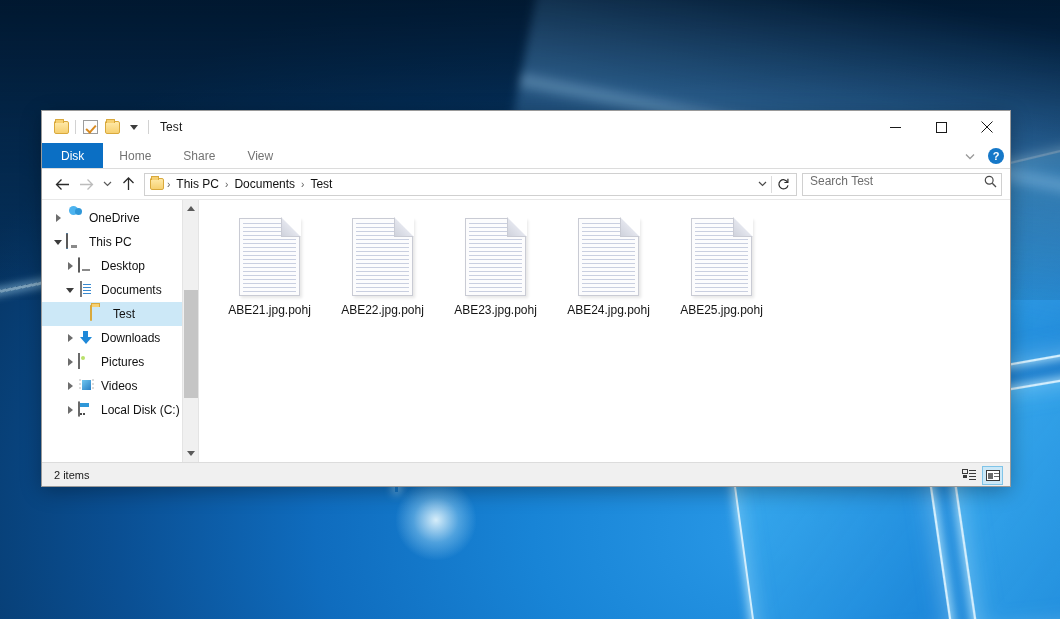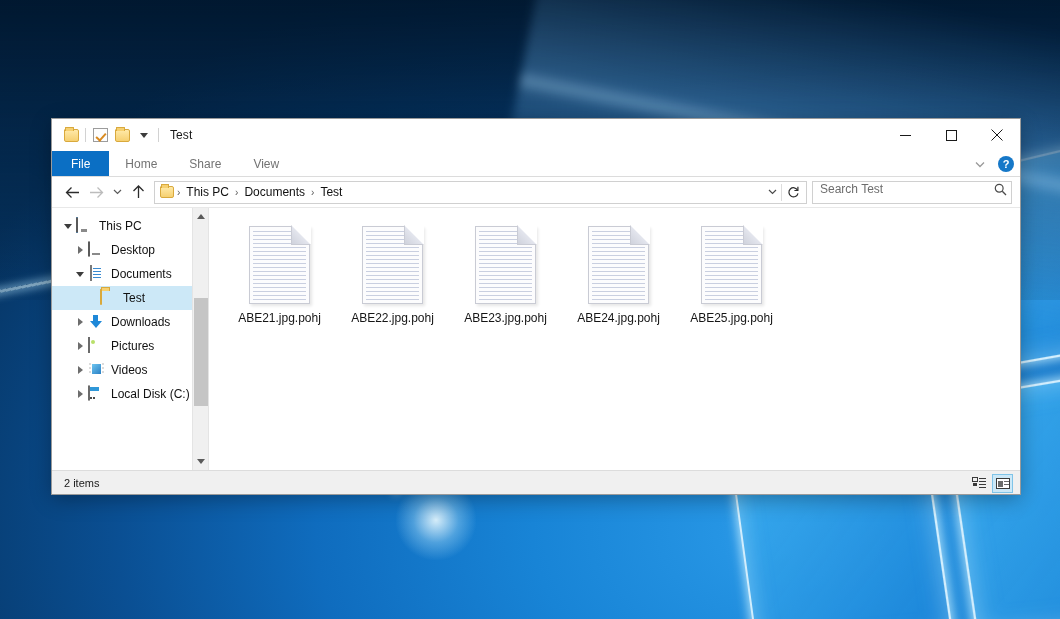--- a/index.html
+++ b/index.html
@@ -59,25 +59,25 @@
     box-shadow: 0 0 9px 2px rgba(175,225,255,0.7);
     transform: rotate(3deg);
   }
   .glow-pt {
     position: absolute; left: 396px; top: 480px; width: 80px; height: 80px;
     background: radial-gradient(circle, rgba(235,250,255,0.9) 0%, rgba(190,235,255,0.35) 40%, rgba(190,235,255,0) 72%);
   }
 
   
   #explorer {
-    position: absolute; left: 52px; top: 111px;
+    position: absolute; left: 42px; top: 111px;
     width: 968px; height: 375px;
     background: #ffffff;
     box-shadow: 0 0 0 1px #9a9a9a, 0 5px 20px rgba(0,0,0,0.32);
-    display: flex; flex-direction: column; margin-top: 8px;
+    display: flex; flex-direction: column;
   }
 
   
   .titlebar {
     height: 32px; background: #ffffff; display: flex; align-items: center;
     flex-shrink: 0; position: relative;
   }
   .qat { display: flex; align-items: center; padding-left: 8px; gap: 0; }
   .qat-btn {
     width: 22px; height: 22px; display: flex; align-items: center; justify-content: center;
@@ -487,21 +487,21 @@
         </div>
         <div class="wc close">
           <svg width="12" height="12" viewBox="0 0 12 12">
               <path d="M0.5 0.5 L11.5 11.5 M11.5 0.5 L0.5 11.5" stroke="#1a1a1a" stroke-width="1" fill="none"></path>
             </svg>
         </div>
       </div>
     </div>
 
     <div class="ribbon">
-      <div class="tab file">File</div>
+      <div class="tab file">Disk</div>
       <div class="tab">Home</div>
       <div class="tab">Share</div>
       <div class="tab">View</div>
       <div class="ribbon-right">
         <div class="rb-chev">
           <svg width="10" height="7" viewBox="0 0 10 7">
               <path d="M1 1.5 L5 5.5 L9 1.5" stroke="#9a9a9a" stroke-width="1.3" fill="none"></path>
             </svg>
         </div>
         <div class="help-ico">?</div>
@@ -561,20 +561,27 @@
             <path d="M8.3 8.3 L12 12" stroke="#4a4a4a" stroke-width="1.3"></path>
           </svg>
         </span>
       </div>
     </div>
 
     <div class="wbody">
 
       <div class="navpane">
 
+        <div class="nav-item" style="padding-left:8px">
+          <span class="exp">
+              <i class="exp-r"></i>
+            </span>
+          <span class="nav-ico"><i class="i-cloud"></i></span>
+          <span class="nav-lbl">OneDrive</span>
+        </div>
 
         <div class="nav-item" style="padding-left:8px">
           <span class="exp">
               <i class="exp-d"></i>
             </span>
           <span class="nav-ico"><i class="i-pc"></i></span>
           <span class="nav-lbl">This PC</span>
         </div>
 
         <div class="nav-item" style="padding-left:20px">

